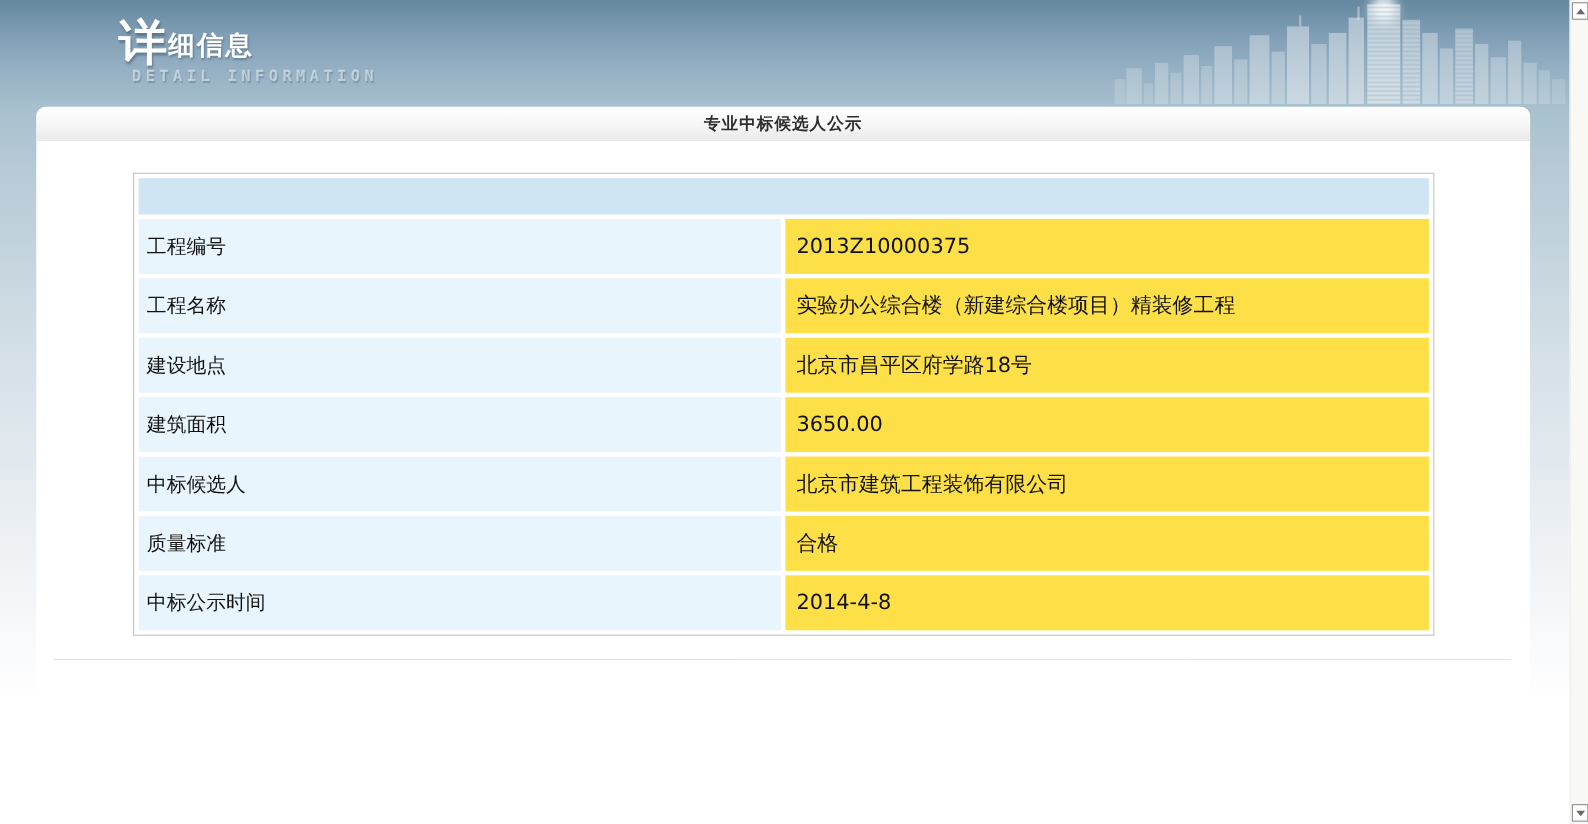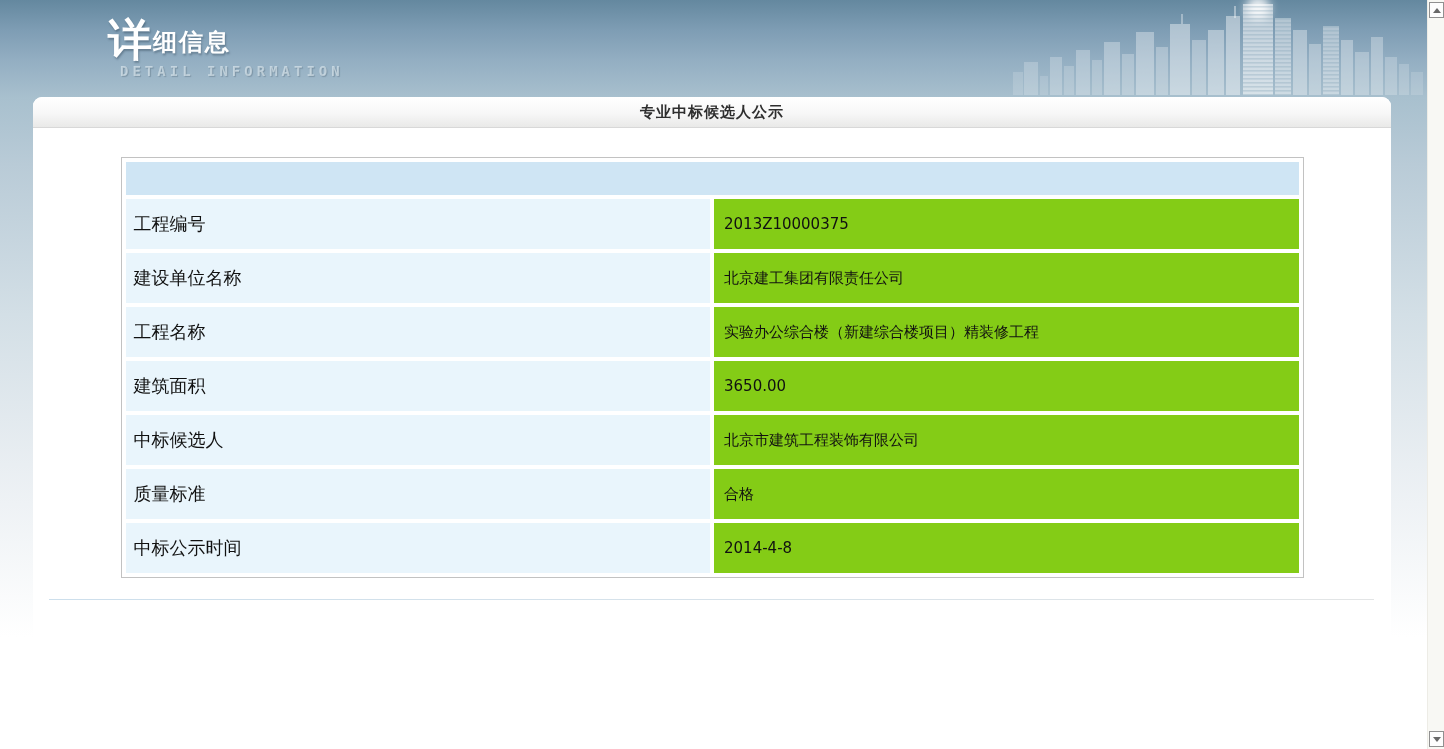--- a/index.html
+++ b/index.html
@@ -92,23 +92,23 @@
   }
   td.cell-label {
     width: 330px; height: 50px;
     background: #e9f5fc;
     padding: 0 0 0 8px;
     font-size: 18px; color: #111;
     vertical-align: middle;
     margin-top: 32px;
   }
   td.cell-value {
-    background: #84cc16;
+    background: #fde047;
     padding: 0 0 0 10px;
-    font-size: 15px; color: #111;
+    font-size: 19px; color: #111;
     vertical-align: middle;
   }
   td.cell-value a {
     color: #1a508f;
     text-decoration: none;
   }
 
   .footer-rule {
     margin: 21px 17px 0 16px;
     height: 1px;
@@ -210,26 +210,26 @@
       <table class="detail-table">
         <tbody>
           <tr>
             <td class="band-cell" colspan="2"></td>
           </tr>
         <tr>
               <td class="cell-label">工程编号</td>
               <td class="cell-value">2013Z10000375</td>
             </tr>
             <tr>
-              <td class="cell-label">建设单位名称</td>
-              <td class="cell-value">北京建工集团有限责任公司</td>
-            </tr>
-            <tr>
               <td class="cell-label">工程名称</td>
               <td class="cell-value">实验办公综合楼（新建综合楼项目）精装修工程</td>
+            </tr>
+            <tr>
+              <td class="cell-label">建设地点</td>
+              <td class="cell-value">北京市昌平区府学路18号</td>
             </tr>
             <tr>
               <td class="cell-label">建筑面积</td>
               <td class="cell-value">3650.00</td>
             </tr>
             <tr>
               <td class="cell-label">中标候选人</td>
               <td class="cell-value">北京市建筑工程装饰有限公司</td>
             </tr>
             <tr>

